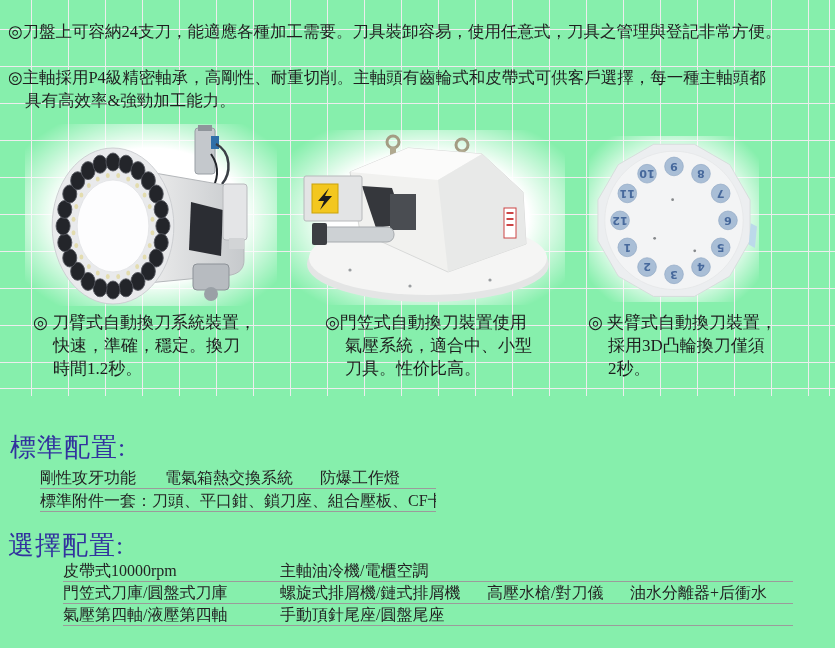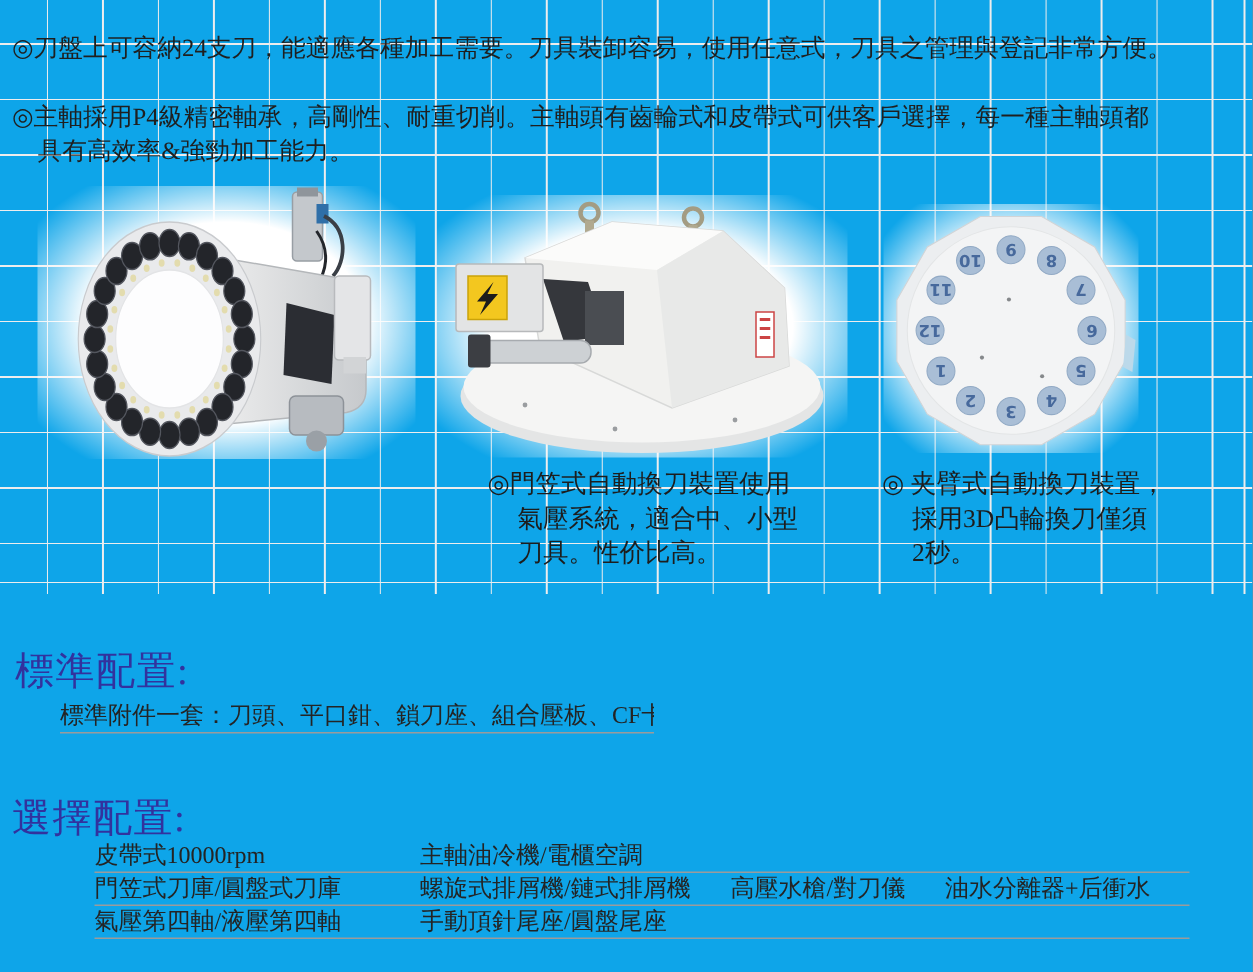--- a/index.html
+++ b/index.html
@@ -1,19 +1,19 @@
 <!DOCTYPE html>
 <html><head>
 <meta charset="utf-8">
 <style>
   html,body{margin:0;padding:0;}
   body{background:#888;}
   #page{
     position:relative; width:835px; height:648px; margin:0 auto;
-    background:#0ea5e9; overflow:hidden;
+    background:#86efac; overflow:hidden;
     font-family:"Liberation Serif","DejaVu Serif",serif;
     color:#222222;
   }
   
   .grid-bg{
     position:absolute; left:0; top:0; width:835px; height:396px;
     background-image:
       repeating-linear-gradient(to right, #ededee 0 1px, transparent 1px 37px),
       repeating-linear-gradient(to bottom, #ededee 0 1px, transparent 1px 37px);
     background-position:-6px -8px;
@@ -231,30 +231,38 @@
           <circle cx="42.0" cy="122.0" r="13.5" fill="#a9bed6" stroke="#92aac5"></circle>
           <text x="42.0" y="127.5" text-anchor="middle" fill="#47699c" transform="rotate(180 42.0 122.0)">12</text>
           <circle cx="52.5" cy="83.0" r="13.5" fill="#a9bed6" stroke="#92aac5"></circle>
           <text x="52.5" y="88.5" text-anchor="middle" fill="#47699c" transform="rotate(180 52.5 83.0)">11</text>
           <circle cx="81.0" cy="54.5" r="13.5" fill="#a9bed6" stroke="#92aac5"></circle>
           <text x="81.0" y="60.0" text-anchor="middle" fill="#47699c" transform="rotate(180 81.0 54.5)">10</text>
         </g>
     </svg>
   </div>
 
+  <div class="caption c1">◎ 刀臂式自動換刀系統裝置，
+快速，準確，穩定。換刀
+時間1.2秒。</div>
   <div class="caption c2">◎門笠式自動換刀裝置使用
 氣壓系統，適合中、小型
 刀具。性价比高。</div>
   <div class="caption c3">◎ 夹臂式自動換刀裝置，
 採用3D凸輪換刀僅須
 2秒。</div>
 
   <div class="section-heading std-heading">標準配置:</div>
   <div class="cfg-table std-table">
     <div class="cfg-row">
+      <span class="cfg-cell std-c1">剛性攻牙功能</span>
+      <span class="cfg-cell std-c2">電氣箱熱交換系統</span>
+      <span class="cfg-cell std-c3">防爆工作燈</span>
+    </div>
+    <div class="cfg-row">
       <span class="cfg-cell">標準附件一套：刀頭、平口鉗、鎖刀座、組合壓板、CF卡/SD卡</span>
     </div>
   </div>
 
   <div class="section-heading opt-heading">選擇配置:</div>
   <div class="cfg-table opt-table">
     <div class="cfg-row">
       <span class="cfg-cell opt-c1">皮帶式10000rpm</span>
       <span class="cfg-cell opt-c3">主軸油冷機/電櫃空調</span>
       <span class="cfg-cell opt-c4"></span>

